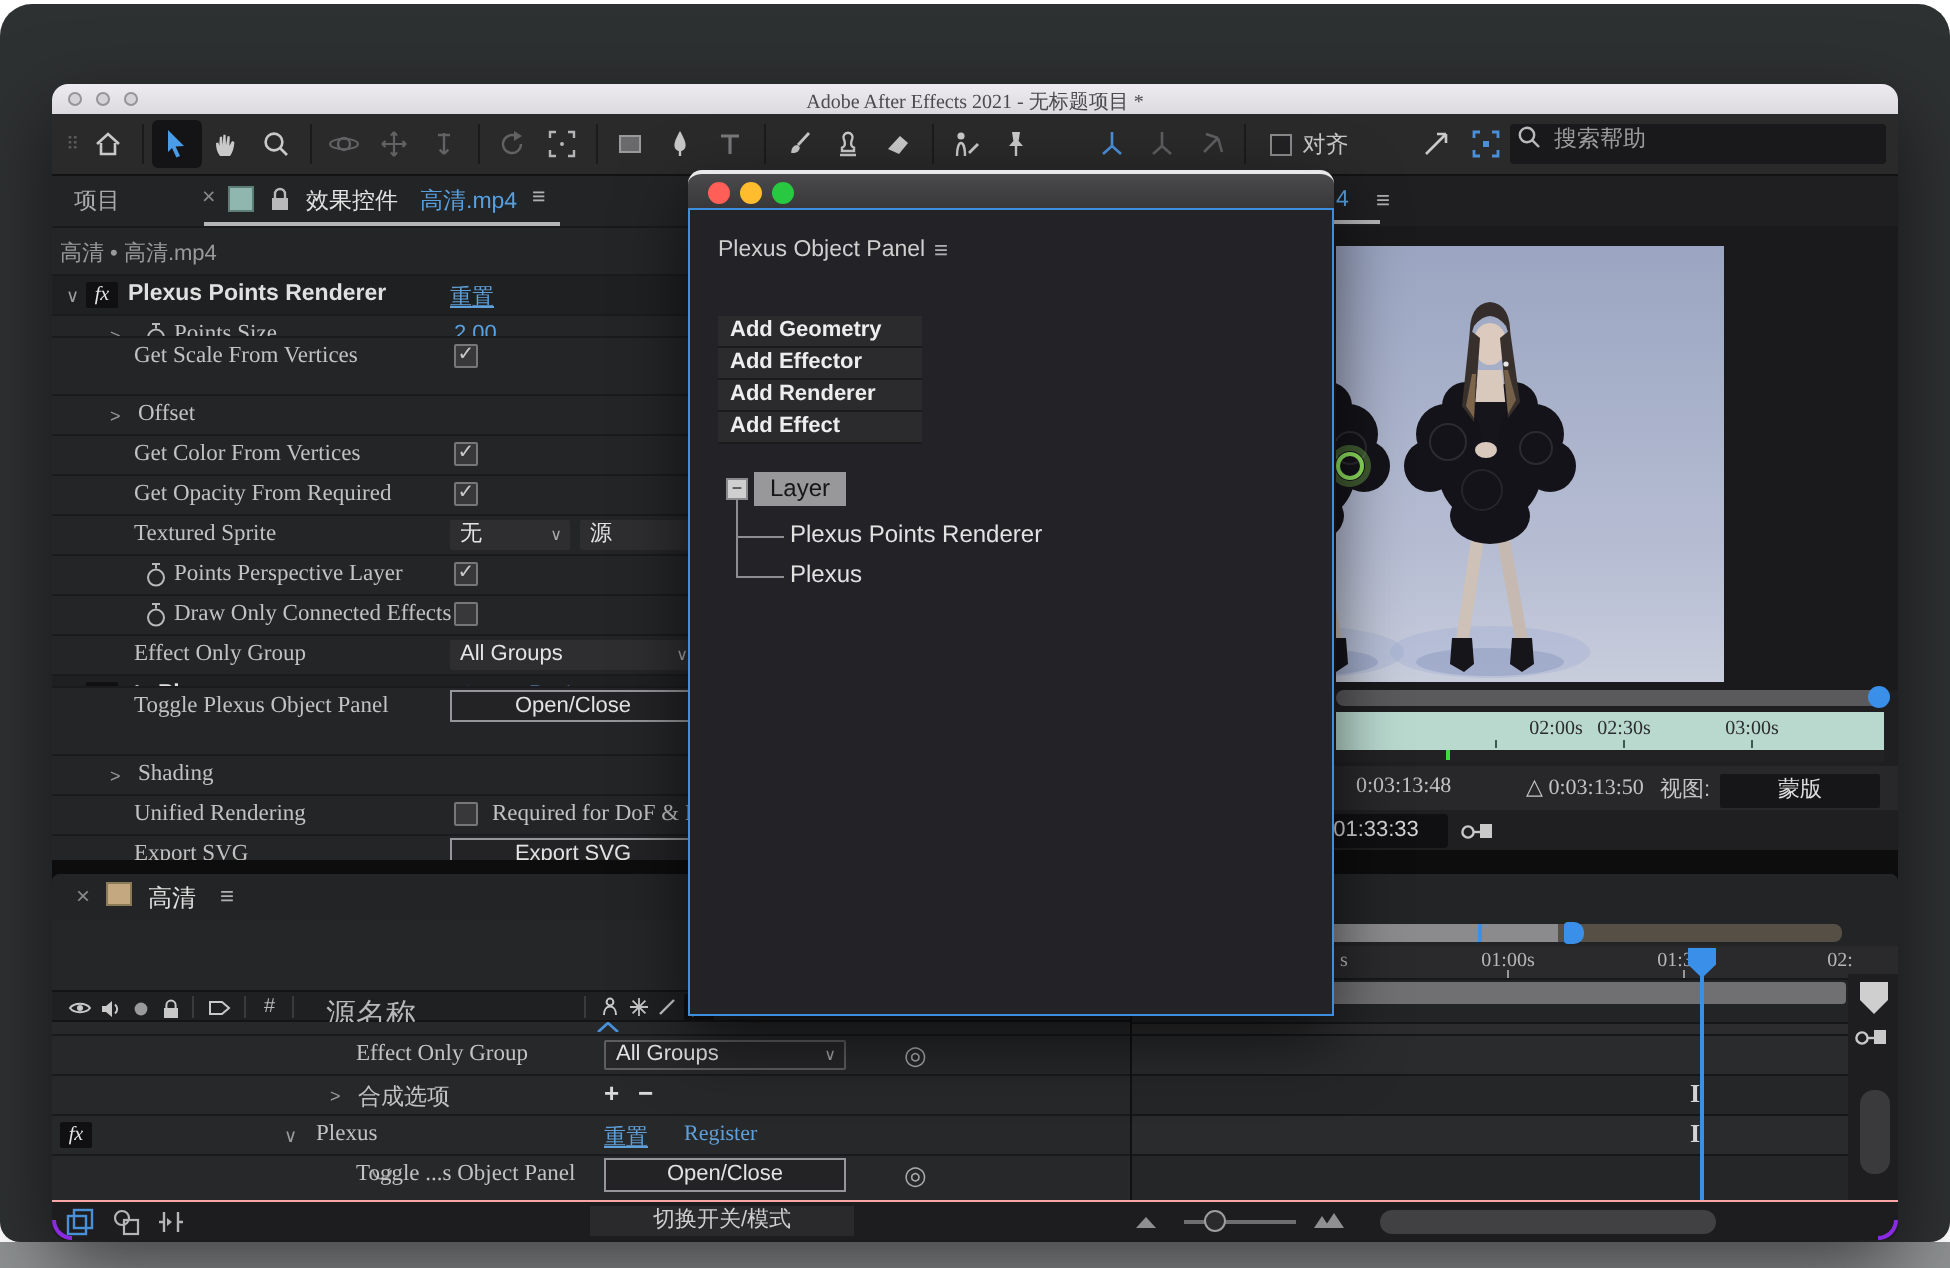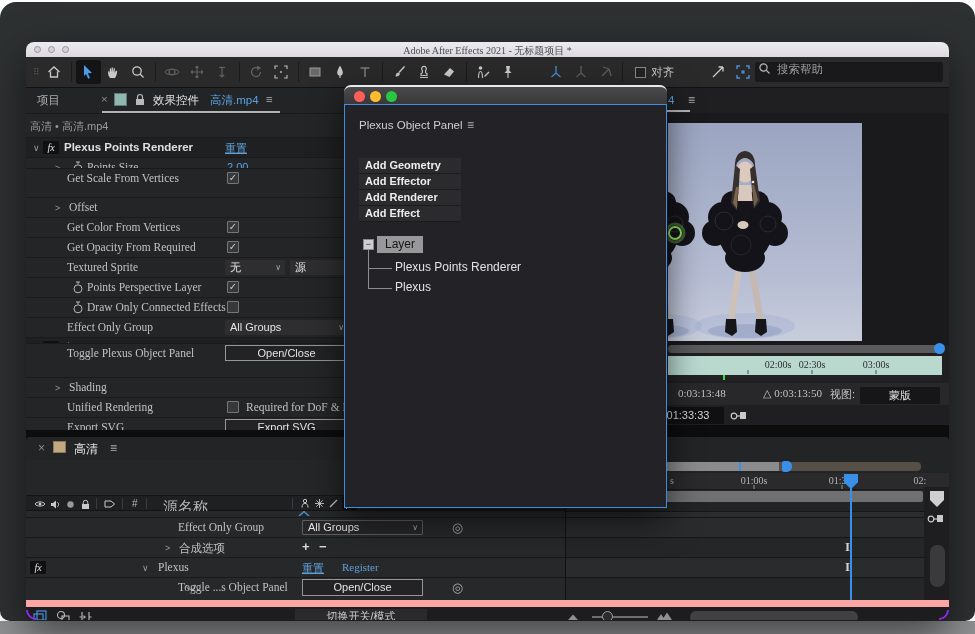--- a/index.html
+++ b/index.html
@@ -82,21 +82,21 @@
   .tl-frames{position:absolute;left:7px;top:20px;font-size:8.5px;color:#3f6f98;}
   .tl-search{position:absolute;left:114px;top:4px;width:228px;height:20px;background:#17171a;border-radius:3px;color:#9a9a9c;}
   .tl-header{position:absolute;left:0;top:58px;width:539px;height:16px;background:#1f2022;border-top:1px solid #141415;border-bottom:1px solid #141415;box-sizing:border-box;color:#b8b8ba;font-size:10px;}
   .tl-header>*{position:absolute;top:1px;}
   .hsep{position:absolute;top:2px;width:1px;height:11px;background:#3a3a3c;}
   .tl-rowsarea{position:absolute;left:0;top:74px;width:539px;height:89px;background:#27282a;}
   .trow{position:absolute;border-top:1px solid #191a1b;box-sizing:border-box;}
   .trow span{position:absolute;white-space:nowrap;}
   .tlabel{font-size:11.5px;color:#c2c2c2;}
   .pm{font-size:13px;font-weight:bold;color:#dadada;}
-  .tl-bottom{position:absolute;left:0;top:163px;width:923px;height:20px;background:#1d1d1f;border-top:7px solid #fca5a5;box-sizing:border-box;}
+  .tl-bottom{position:absolute;left:0;top:163px;width:923px;height:20px;background:#1d1d1f;border-top:1px solid #fca5a5;box-sizing:border-box;}
   .modesbtn{position:absolute;left:269px;top:2px;width:132px;height:15px;background:#2a2a2d;color:#cfcfcf;font-size:11px;text-align:center;line-height:15px;}
   .rsect{position:absolute;left:539px;top:0;width:384px;height:163px;background:#232426;border-left:1px solid #101112;box-sizing:border-box;overflow:hidden;}
   .panbar-a{position:absolute;left:5px;top:25px;width:208px;height:9px;background:#8b8b8d;border-radius:4px 0 0 4px;}
   .panbar-b{position:absolute;left:213px;top:25px;width:142px;height:9px;background:#564f45;border-radius:0 4px 4px 0;}
   .panbar-tick{position:absolute;left:173px;top:25px;width:2px;height:9px;background:#3a8fe8;}
   .panbar-dot{position:absolute;left:216px;top:24px;width:10px;height:11px;background:#3a8fe8;border-radius:2px 5px 5px 2px;}
   .tl-ruler{position:absolute;left:0;top:36px;width:384px;height:17px;background:#2a2a2c;border-bottom:1px solid #18191a;box-sizing:border-box;}
   #tl-ticks{position:absolute;left:0;top:36px;width:384px;height:17px;}
   .rtick{position:absolute;top:2px;transform:translateX(-50%);font-size:10px;color:#b6b6b8;}
   .rtickm{position:absolute;top:12px;width:1px;height:4px;background:#98989a;transform:translateX(-50%);}

